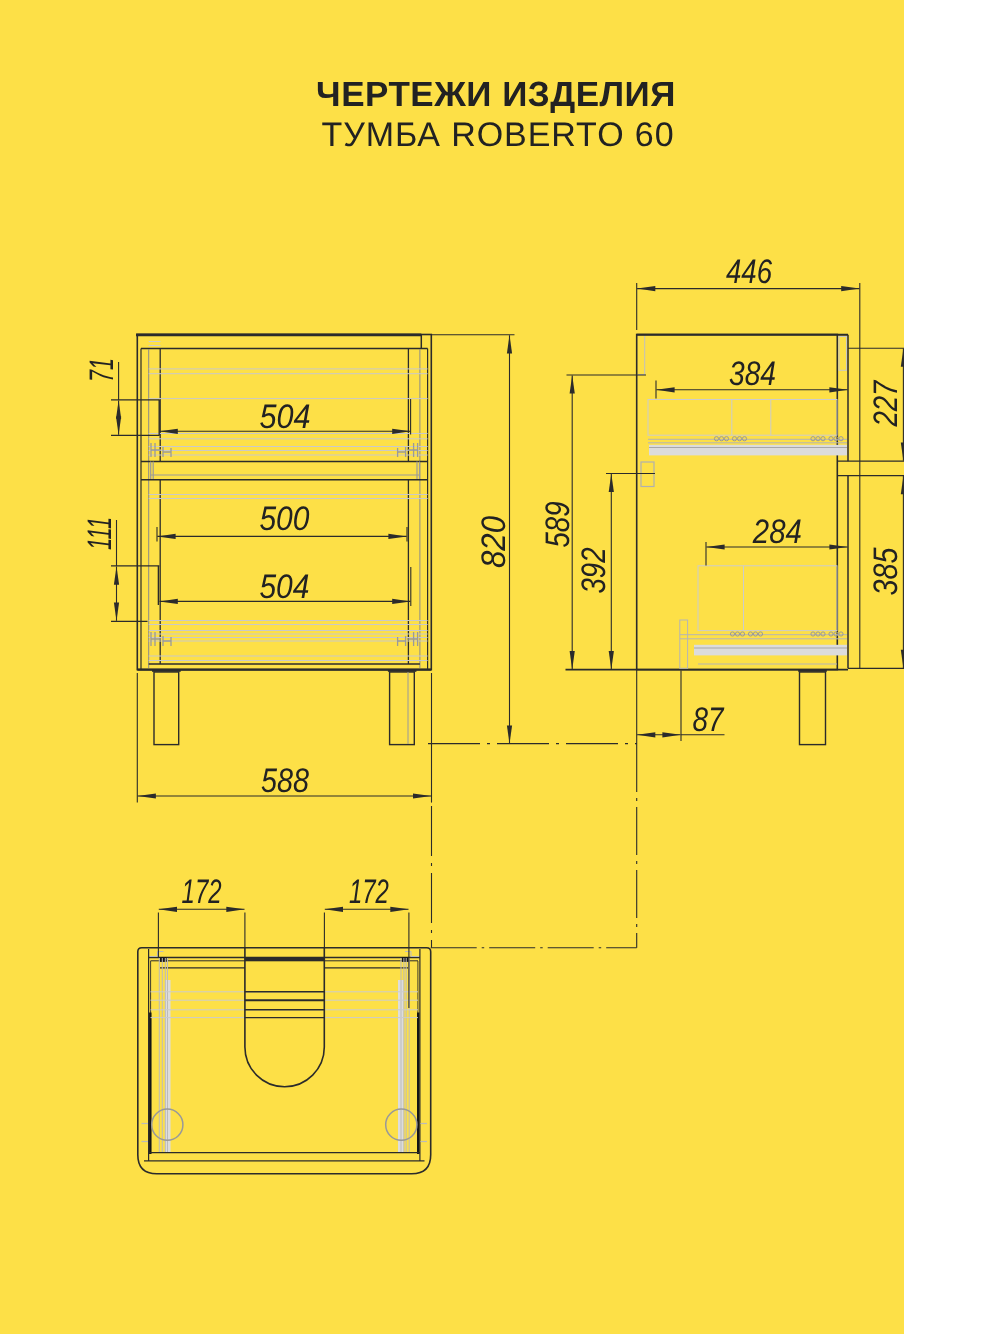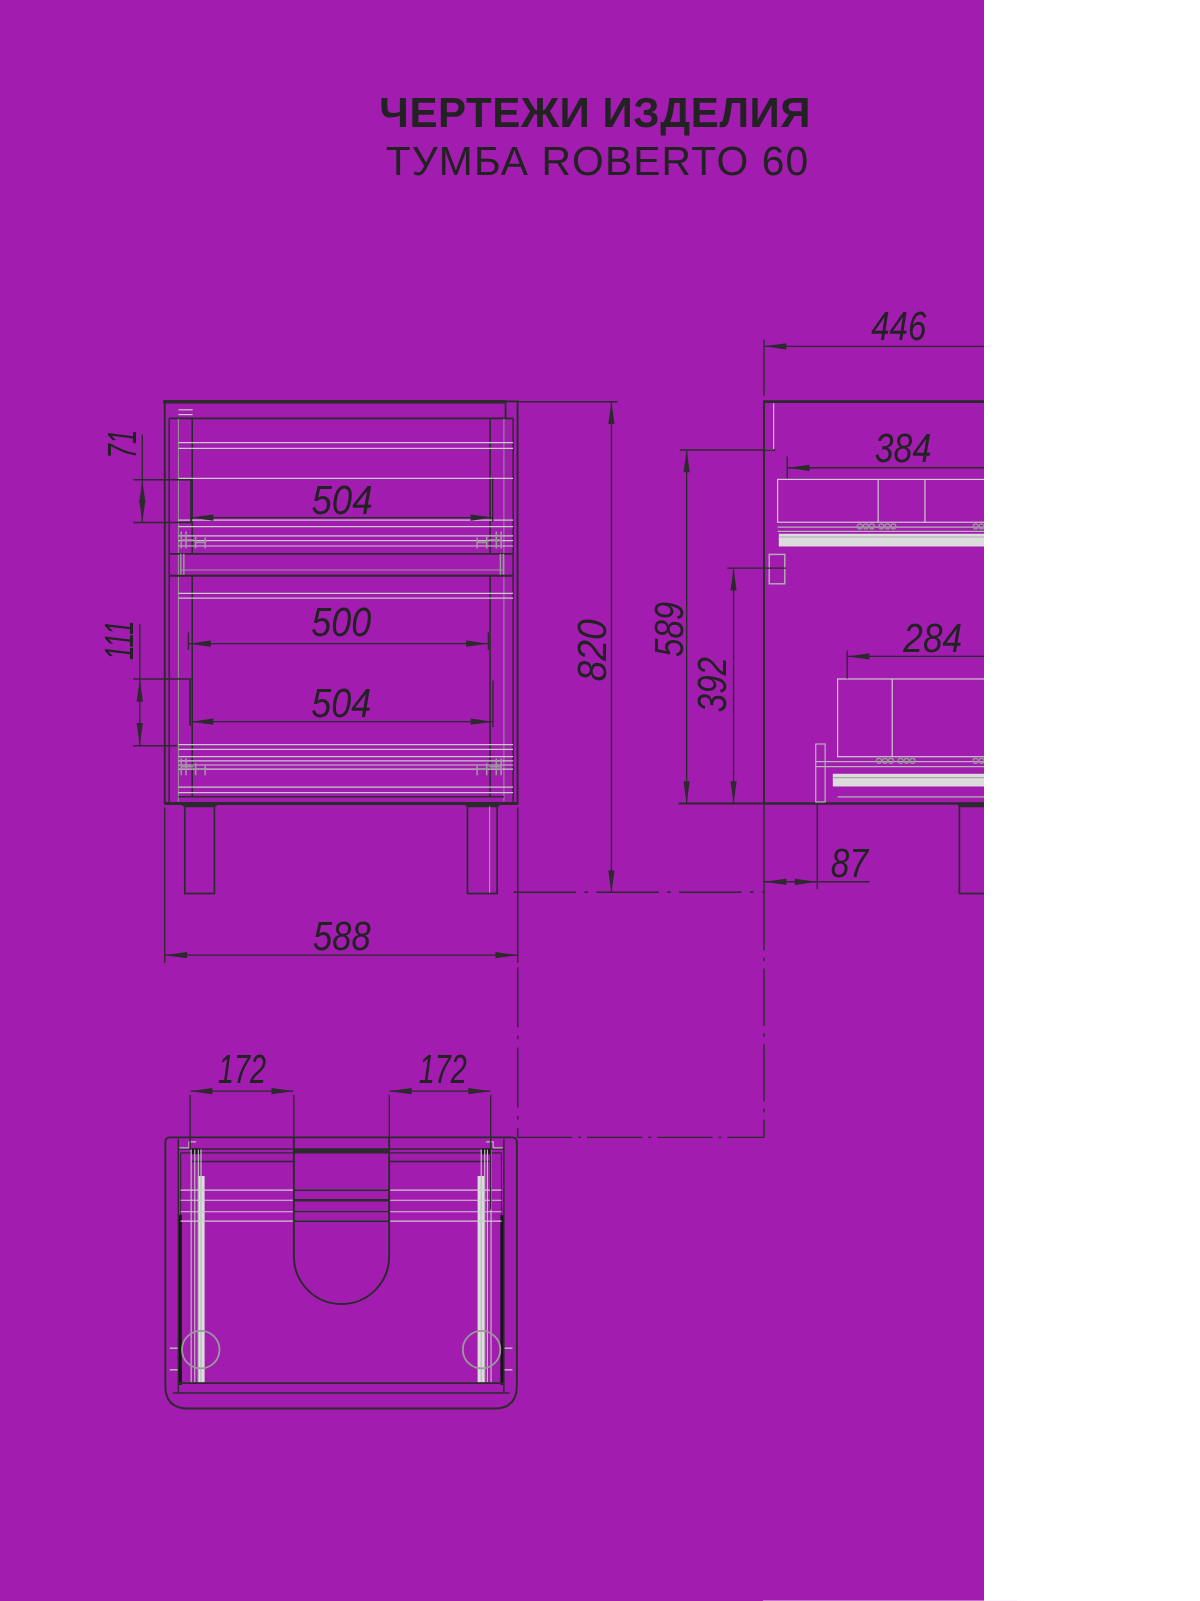--- a/index.html
+++ b/index.html
@@ -1,16 +1,16 @@
 <!DOCTYPE html>
 <html><head>
 <meta charset="utf-8">
 <style>
   html,body{margin:0;padding:0;background:#ffffff;-webkit-font-smoothing:antialiased;}
-  .page{position:relative;width:820px;height:1334px;background:#a21caf;overflow:hidden;}
+  .page{position:relative;width:904px;height:1334px;background:#fde047;overflow:hidden;}
   svg{position:absolute;left:0;top:0;}
   text{font-family:"Liberation Sans",sans-serif;fill:#222;text-rendering:geometricPrecision;}
   .d{font-style:italic;font-size:34px;text-anchor:middle;}
   .t1{font-weight:bold;font-size:35px;text-anchor:middle;letter-spacing:0.5px;}
   .t2{font-size:34px;text-anchor:middle;letter-spacing:0.9px;}
 </style>
 </head>
 <body>
 <div class="page">
 <svg width="1000" height="1334" viewBox="0 0 1000 1334">

